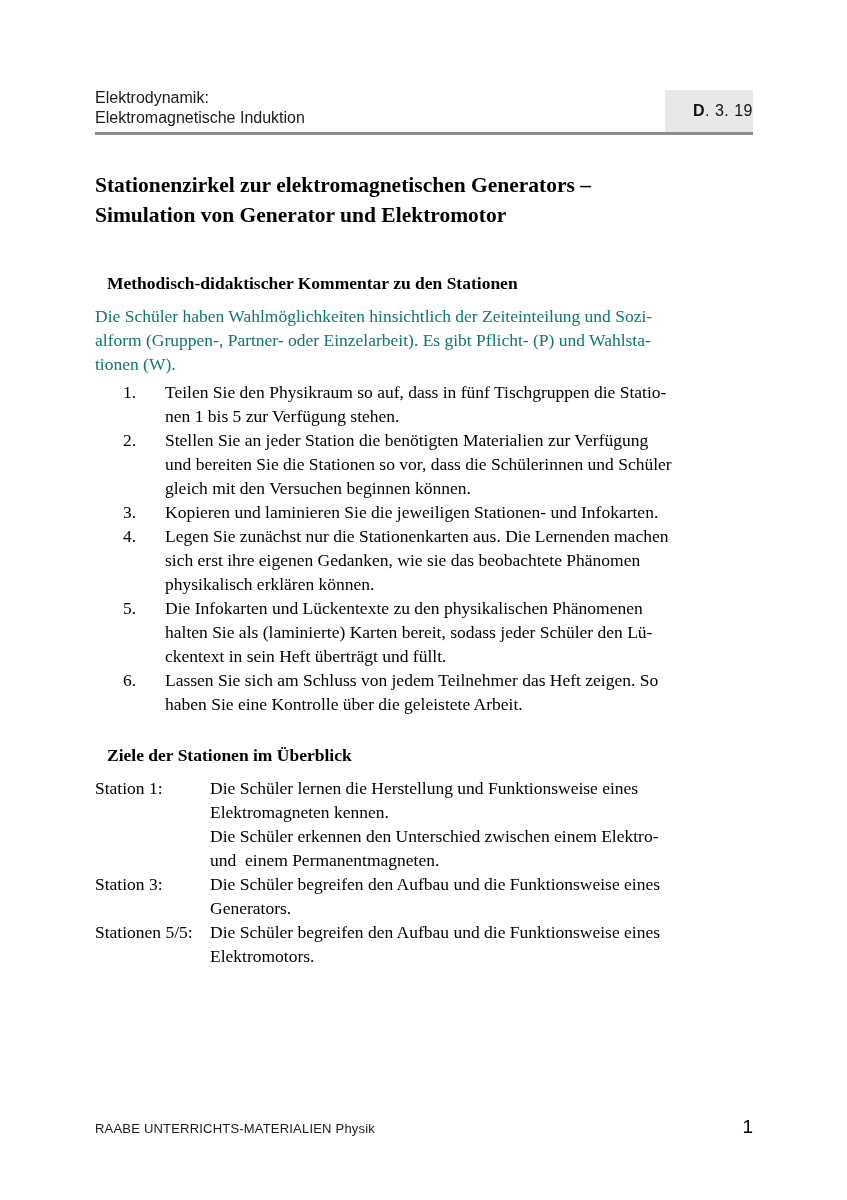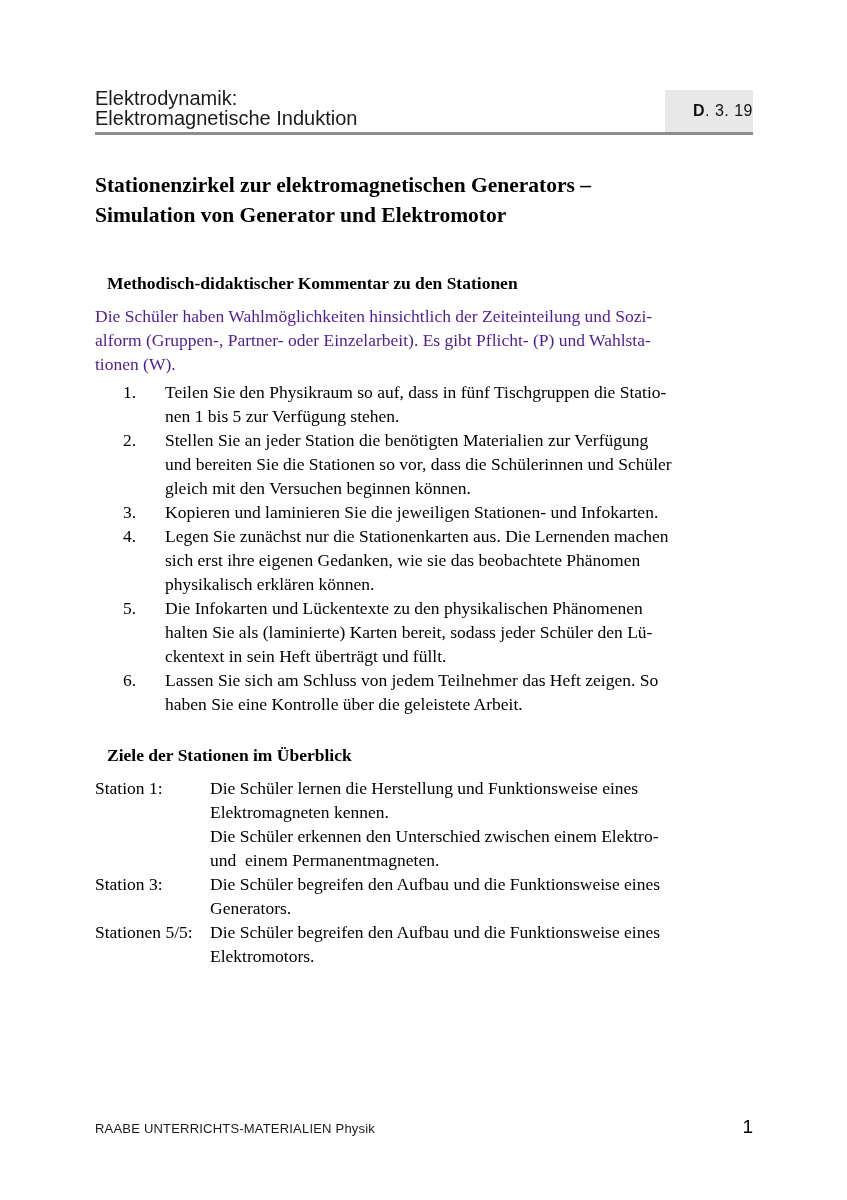--- a/index.html
+++ b/index.html
@@ -11,21 +11,21 @@
     color:#111;
     font-family:"Liberation Serif", serif;
     overflow:hidden;
   }
   .content{position:absolute;left:95px;top:88px;width:658px;}
 
   
   .header-row{display:flex;justify-content:space-between;align-items:flex-start;height:44px;}
   .header-subject{
     font-family:"Liberation Sans", sans-serif;
-    font-size:20px;line-height:20px;color:#1a1a1a;
+    font-size:16px;line-height:20px;color:#1a1a1a;
   }
   .code-box{
     align-self:flex-end;
     width:88px;height:42px;
     background:#e8e8e8;
     display:flex;align-items:center;justify-content:flex-end;
     font-family:"Liberation Sans", sans-serif;
     font-size:16px;color:#111;
     letter-spacing:0.5px;
   }
@@ -44,21 +44,21 @@
   .sec-heading{
     margin:41px 0 0 12px;
     font-size:17.5px;line-height:24px;font-weight:bold;color:#000;
   }
   .sec-heading.goals{margin-top:27px;}
 
   
   .intro-par{
     margin-top:9px;
     font-size:17.5px;line-height:24px;
-    white-space:pre;color:#4c1d95;
+    white-space:pre;color:#0f766e;
   }
 
   .num-list{margin-top:4px;}
   .num-item{display:flex;font-size:17.5px;line-height:24px;color:#000;}
   .num-item .li-num{margin-left:28px;width:42px;flex:0 0 auto;}
   .num-item .li-text{white-space:pre;}
 
   .goals-table{margin-top:9px;}
   .goal-row{display:flex;font-size:17.5px;line-height:24px;color:#000;}
   .goal-row .st-label{width:115px;flex:0 0 auto;}

